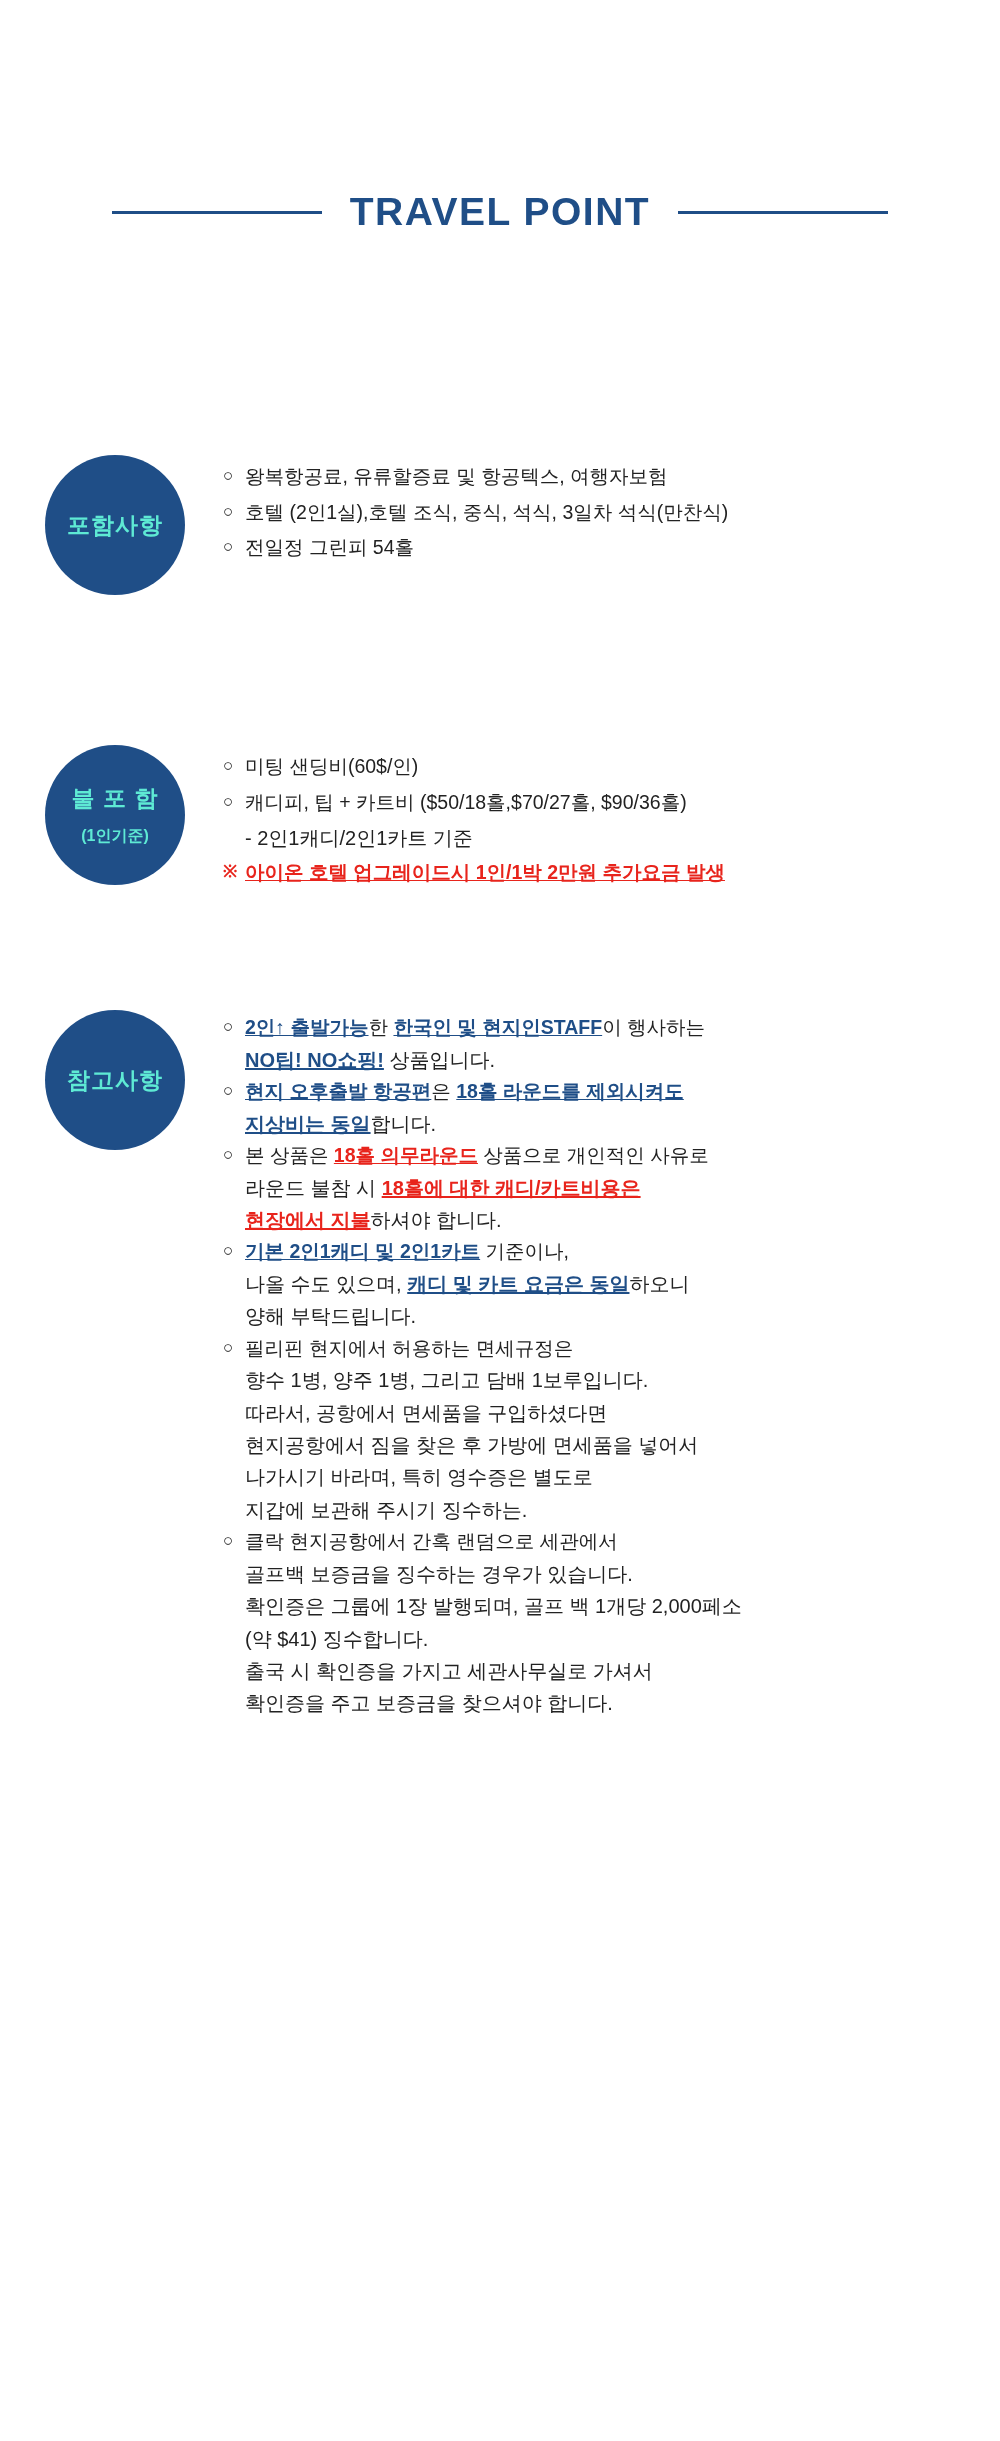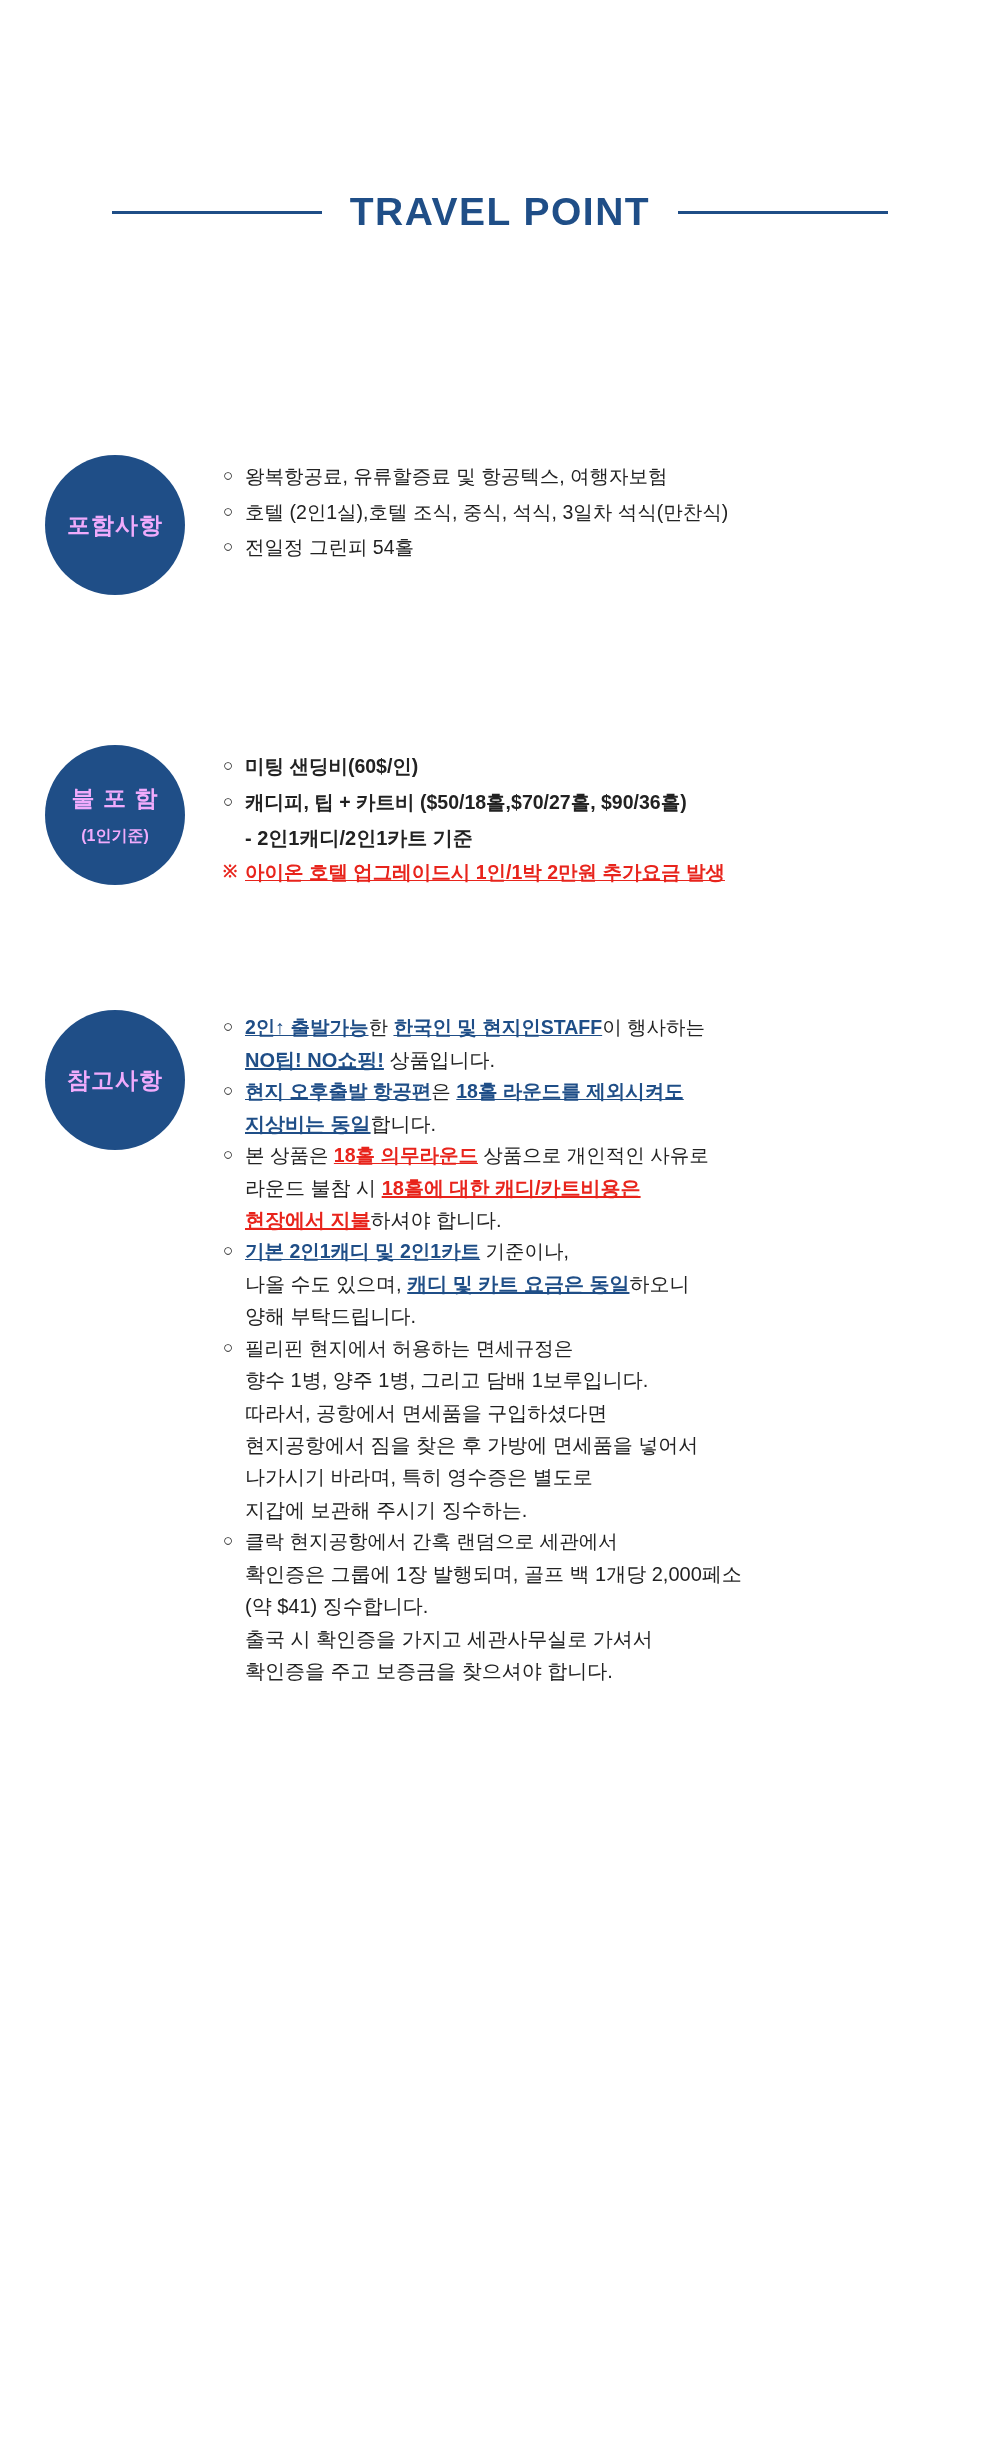--- a/index.html
+++ b/index.html
@@ -51,21 +51,21 @@
   .section {
     position: absolute;
     display: flex;
     align-items: flex-start;
   }
   .badge {
     width: 140px;
     height: 140px;
     border-radius: 50%;
     background: #1f4e87;
-    color: #f0abfc;
+    color: #5eead4;
     display: flex;
     flex-direction: column;
     align-items: center;
     justify-content: center;
     flex: 0 0 auto;
     text-align: center;
     line-height: 1.15;
   }
   .badge .badge-main {
     font-size: 23px;
@@ -99,21 +99,21 @@
     color: #222;
   }
   .line-text { flex: 1 1 auto; }
   .cont {
     padding-left: 22px;
     font-size: 20px;
     line-height: 1.62;
     white-space: nowrap;
   }
 
-  .b { font-weight: bold; }
+  .b { font-weight: normal; }
   .blue { color: #1f4e87; font-weight: bold; text-decoration: underline; }
   .red  { color: #e8241c; font-weight: bold; }
   .u    { text-decoration: underline; }
 
   
   #sec-include { top: 455px; left: 45px; }
   #sec-exclude { top: 745px; left: 45px; }
   #sec-notes   { top: 1010px; left: 45px; }
 
   #sec-include .line { margin-bottom: 4px; }
@@ -207,20 +207,21 @@
         </div>
         <div class="cont"><span>향수 1병, 양주 1병, 그리고 담배 1보루입니다.</span></div>
         <div class="cont"><span>따라서, 공항에서 면세품을 구입하셨다면</span></div>
         <div class="cont"><span>현지공항에서 짐을 찾은 후 가방에 면세품을 넣어서</span></div>
         <div class="cont"><span>나가시기 바라며, 특히 영수증은 별도로</span></div>
         <div class="cont"><span>지갑에 보관해 주시기 징수하는.</span></div>
         <div class="line">
           <span class="bullet">○</span>
           <span class="line-text"><span>클락 현지공항에서 간혹 랜덤으로 세관에서</span></span>
         </div>
+        <div class="cont"><span>골프백 보증금을 징수하는 경우가 있습니다.</span></div>
         <div class="cont"><span>확인증은 그룹에 1장 발행되며, 골프 백 1개당 2,000페소</span></div>
         <div class="cont"><span>(약 $41) 징수합니다.</span></div>
         <div class="cont"><span>출국 시 확인증을 가지고 세관사무실로 가셔서</span></div>
         <div class="cont"><span>확인증을 주고 보증금을 찾으셔야 합니다.</span></div>
       </div>
   </div>
 
 </div>
 
 </body></html>

